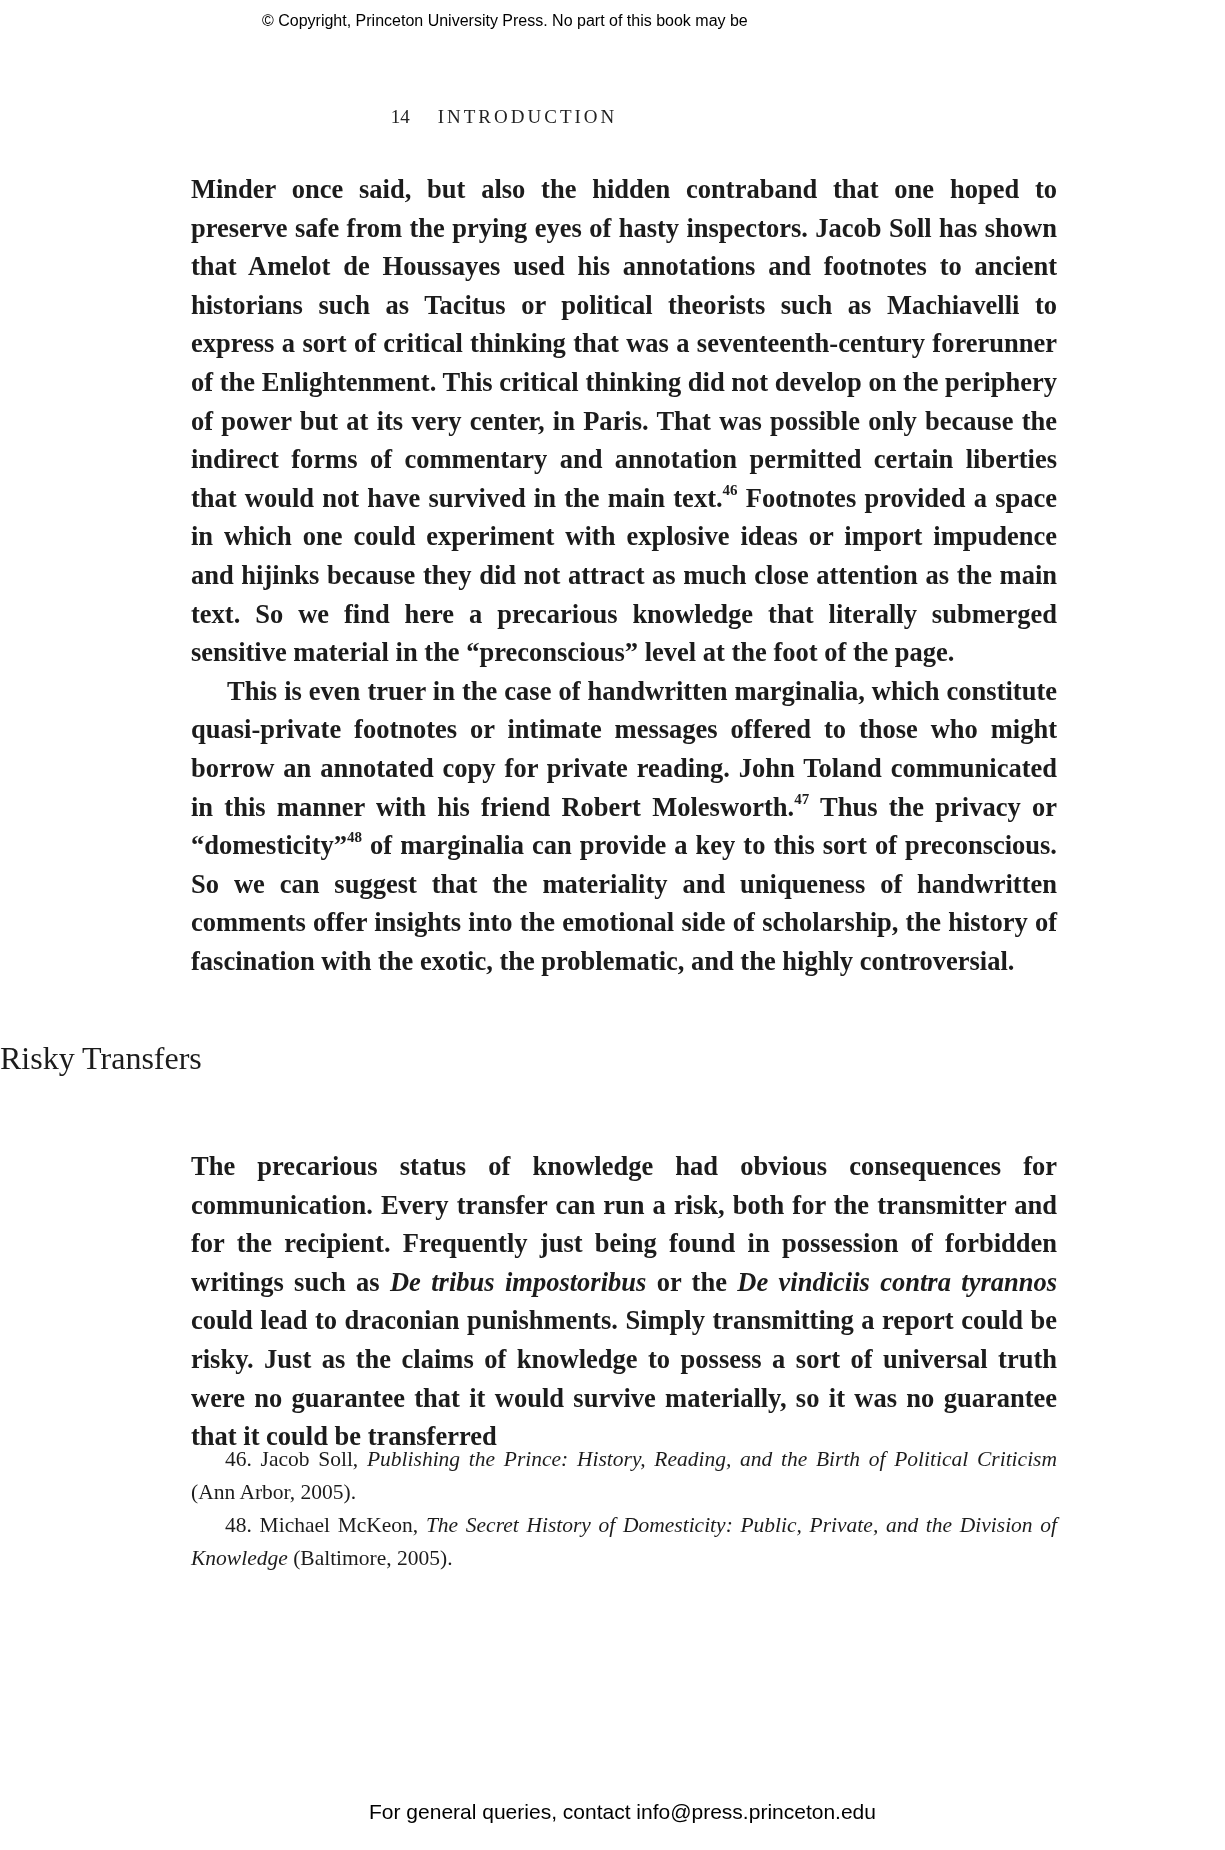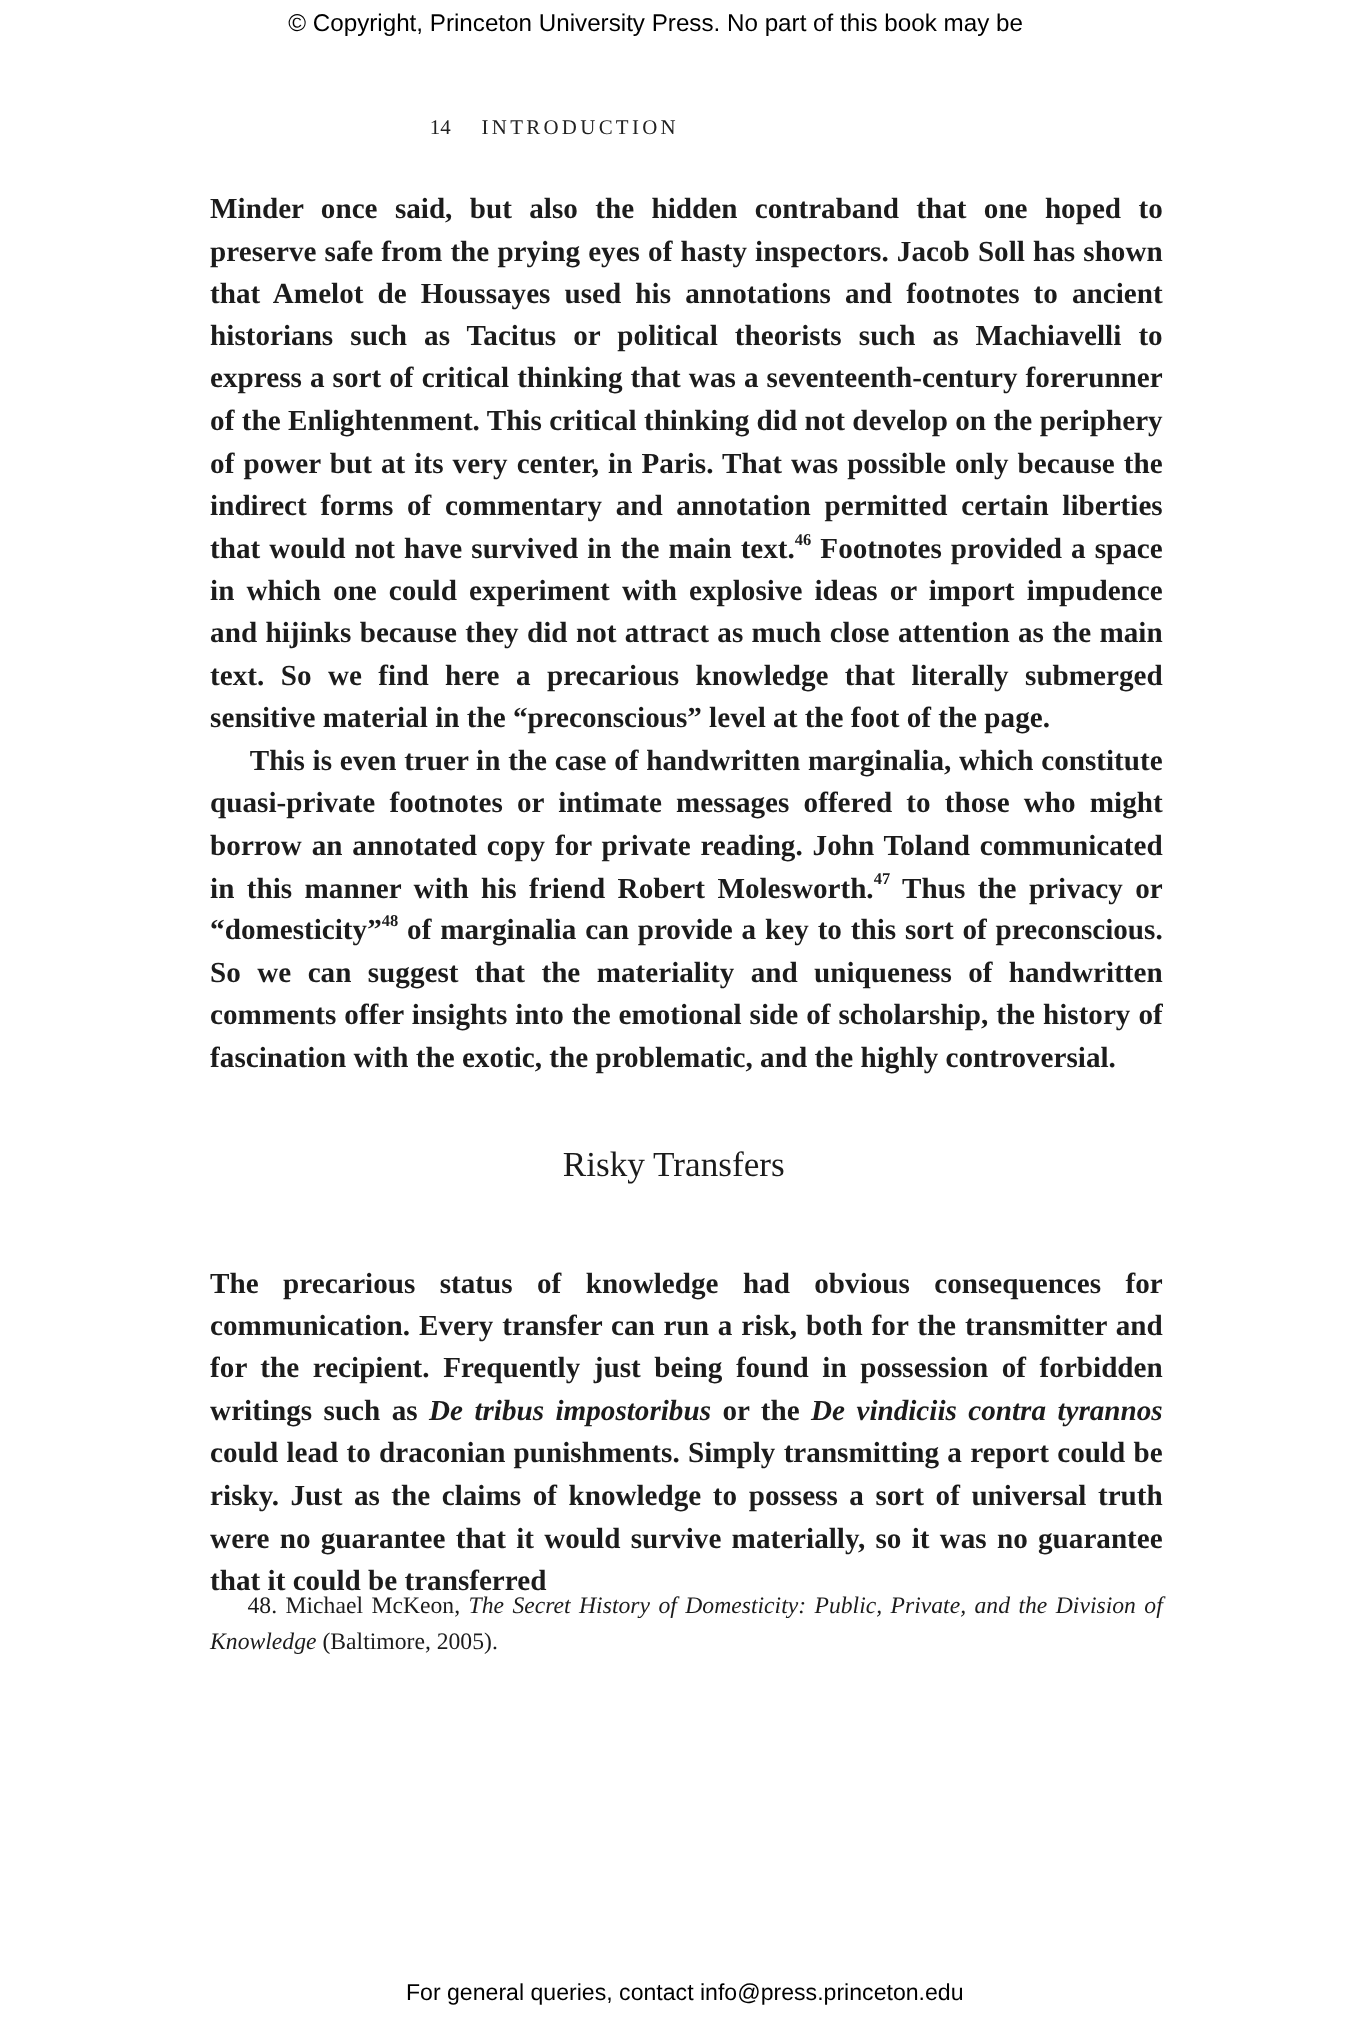--- a/index.html
+++ b/index.html
@@ -1,25 +1,25 @@
 <!DOCTYPE html>
 <html><head>
 <meta charset="utf-8">
 <style>
   html, body { margin:0; padding:0; background:#ffffff; }
   body { width:1225px; height:1850px; position:relative; overflow:hidden; color:#1a1a1a; }
-  .copyright { position:absolute; left:262px; top:8px; width:760px; font-family:"Liberation Sans", sans-serif; font-size:22px; line-height:26.5px; color:#000; }
+  .copyright { position:absolute; left:262px; top:8px; width:760px; font-family:"Liberation Sans", sans-serif; font-size:16px; line-height:26.5px; color:#000; }
   .running-head { position:absolute; left:0; width:1008px; top:106px; text-align:center; font-family:"Liberation Serif", serif; font-size:19px; letter-spacing:3px; color:#222; }
   .running-head .pg { margin-right:28px; letter-spacing:0; }
   .body { position:absolute; left:191px; width:866px; font-family:"Liberation Serif", serif; font-size:26.5px; line-height:38.6px; color:#1c1c1c; text-align:justify;font-weight:bold; }
   .body p { margin:0; }
   .body p.indent { text-indent:36px; }
   .body sup { font-size:15px; line-height:0; vertical-align:super; position:relative; top:-2px; }
   .b1 { top:170px; }
-  .heading { position:absolute; left:0; width:1225px; top:1040px; text-align:center; font-family:"Liberation Serif", serif; font-size:32px; color:#1c1c1c; }
+  .heading { position:absolute; left:0; width:1225px; top:1040px; font-family:"Liberation Serif", serif; font-size:32px; color:#1c1c1c; }
   .b2 { top:1147px; }
   .notes { position:absolute; left:191px; width:866px; top:1443px; font-family:"Liberation Serif", serif; font-size:21.5px; line-height:33px; color:#1c1c1c; text-align:justify; }
   .notes p { margin:0; text-indent:34px; }
   .notes i { font-style:italic; }
   .footer { position:absolute; left:0; width:1225px; top:1800px; text-align:center; font-family:"Liberation Sans", sans-serif; font-size:21px; color:#000; padding-left:20px; box-sizing:border-box; }
 </style>
 </head>
 <body>
 
 <div class="copyright">
@@ -35,16 +35,17 @@
   <p class="indent"><span>This is even truer in the case of handwritten marginalia, which constitute quasi-private footnotes or intimate messages offered to those who might borrow an annotated copy for private reading. John Toland communicated in this manner with his friend Robert Molesworth.</span><sup>47</sup><span> Thus the privacy or “domesticity”</span><sup>48</sup><span> of marginalia can provide a key to this sort of preconscious. So we can suggest that the materiality and uniqueness of handwritten comments offer insights into the emotional side of scholarship, the history of fascination with the exotic, the problematic, and the highly controversial.</span></p>
 </div>
 
 <div class="heading">Risky Transfers</div>
 
 <div class="body b2">
   <p><span>The precarious status of knowledge had obvious consequences for communication. Every transfer can run a risk, both for the transmitter and for the recipient. Frequently just being found in possession of forbidden writings such as </span><i>De tribus impostoribus</i><span> or the </span><i>De vindiciis contra tyrannos</i><span> could lead to draconian punishments. Simply transmitting a report could be risky. Just as the claims of knowledge to possess a sort of universal truth were no guarantee that it would survive materially, so it was no guarantee that it could be transferred</span></p>
 </div>
 
 <div class="notes">
+  <p><span>46. Jacob Soll, </span><i>Publishing the Prince: History, Reading, and the Birth of Political Criticism</i><span> (Ann Arbor, 2005).</span></p>
   <p><span>48. Michael McKeon, </span><i>The Secret History of Domesticity: Public, Private, and the Division of Knowledge</i><span> (Baltimore, 2005).</span></p>
 </div>
 
 <div class="footer">For general queries, contact info@press.princeton.edu</div>
 
 </body></html>

